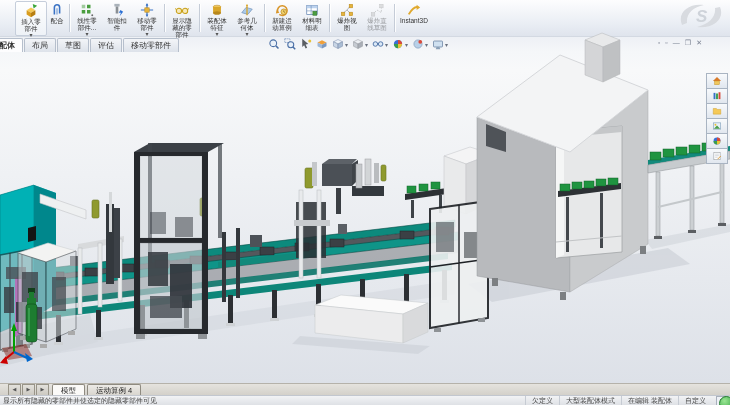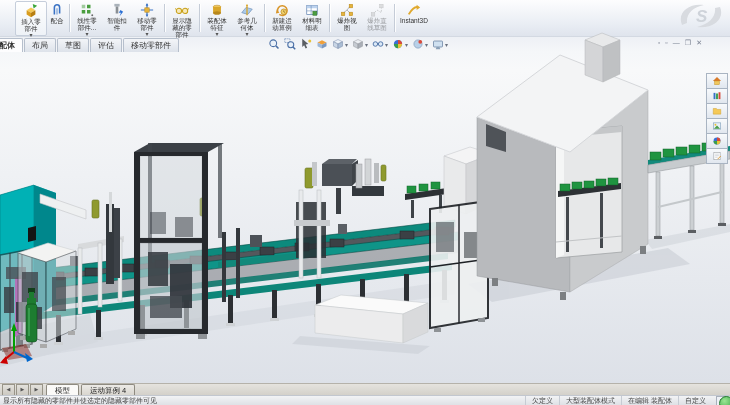--- a/index.html
+++ b/index.html
@@ -35,21 +35,21 @@
   .docctl span{font-size:7px;line-height:8px;color:#7a8292;}
   
   .viewport{position:absolute;top:52px;left:0;width:730px;height:331px;}
   .viewport svg.scene{display:block;overflow:visible;}
   .taskpane{position:absolute;top:22px;right:2px;display:flex;flex-direction:column;}
   .tpbtn{width:20px;height:14px;display:flex;align-items:center;justify-content:center;margin-top:-1px;
          background:linear-gradient(#f8fafc,#e1e7ef);border:1px solid #a9b4c2;}
   .tpbtn svg{width:10px;height:10px;}
   
   .bottomtabs{position:absolute;top:383px;left:0;right:0;height:12px;background:linear-gradient(#e5e3de,#d2cfc8);
-              border-top:1px solid #b5b2aa;display:flex;align-items:flex-end;padding-left:2px;}
+              border-top:1px solid #b5b2aa;display:flex;align-items:flex-end;padding-left:8px;}
   .bnav{width:11px;height:10px;background:linear-gradient(#e3e1dc,#ccc9c1);border:1px solid #989488;
         font-size:5px;line-height:9px;text-align:center;color:#555;margin-right:1px;flex:none;}
   .btab{height:11px;line-height:11px;font-size:7.5px;padding:0 8px;white-space:nowrap;color:#222;
         background:linear-gradient(#eceae6,#d7d4cd);border:1px solid #8e8a80;border-bottom:none;border-radius:2px 2px 0 0;margin-left:2px;}
   .btab.active{background:#fbfaf8;}
   
   .statusbar{position:absolute;top:395px;left:0;right:0;height:10px;background:linear-gradient(#f2f3f5,#dcdfe4);
              border-top:1px solid #c2c7cf;display:flex;align-items:center;font-size:7px;color:#444;padding:0 3px;}
   .sb-msg{flex:1;white-space:nowrap;overflow:hidden;}
   .sb-seg{padding:0 6px;border-left:1px solid #c6cbd3;white-space:nowrap;}

